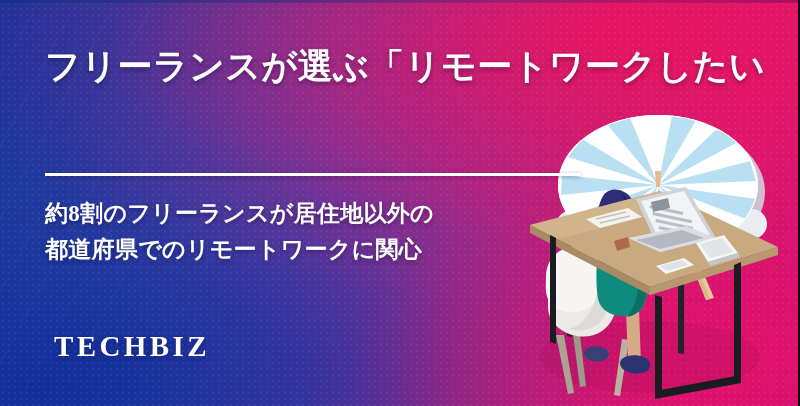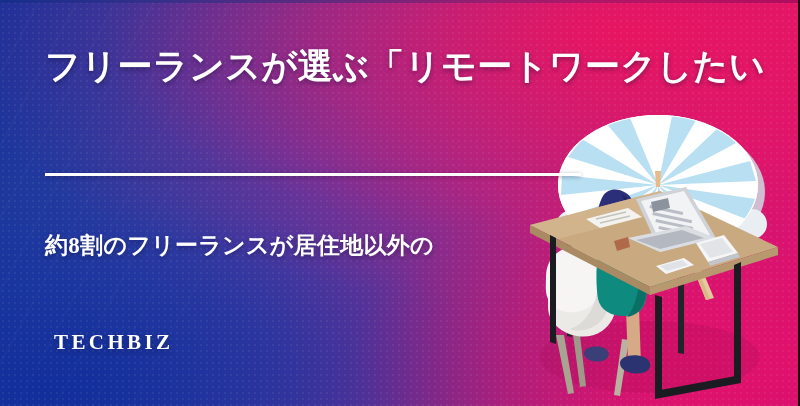--- a/index.html
+++ b/index.html
@@ -83,26 +83,26 @@
   .subhead{
     position:absolute;left:45px;top:196px;width:560px;
     color:#ffffff;
     font-size:23px;
     font-weight:bold;
     line-height:36px;
     letter-spacing:.3px;
     text-shadow:0 2px 5px rgba(10,6,40,.40);
     white-space:nowrap;
   }
-  .subhead .ln{display:block;margin-top:32px;}
+  .subhead .ln{display:block;}
 
   .logo{
     position:absolute;left:54px;top:330px;
     color:#ffffff;
-    font-size:21px;
+    font-size:29px;
     font-weight:bold;
     letter-spacing:3.4px;
     text-shadow:0 2px 6px rgba(6,10,60,.45);
   }
 
   
   .illus{position:absolute;left:510px;top:95px;width:290px;height:311px;}
   .illus svg{display:block;width:100%;height:100%;}
 </style>
 </head>
@@ -256,18 +256,19 @@
   <div class="content">
 
     <div class="headline">
       <span class="ln">フリーランスが選ぶ「リモートワークしたい</span>
     </div>
 
     <div class="divider"></div>
 
     <div class="subhead">
       <span class="ln">約8割のフリーランスが居住地以外の</span>
+      <span class="ln">都道府県でのリモートワークに関心</span>
     </div>
 
     <div class="logo">TECHBIZ</div>
 
   </div>
 </div>
 
 </body></html>

